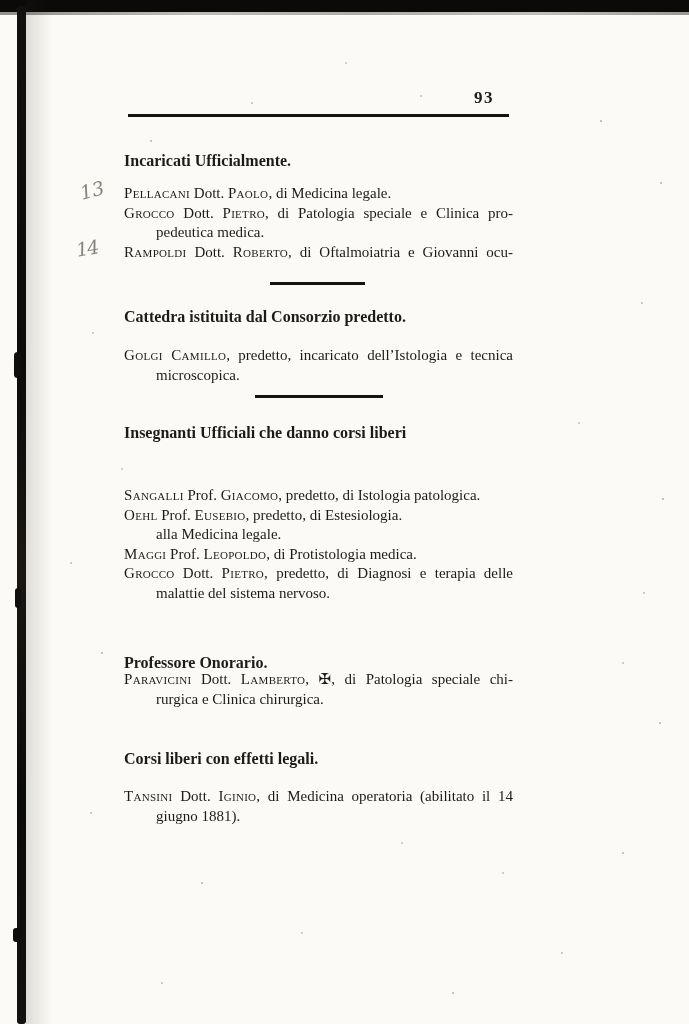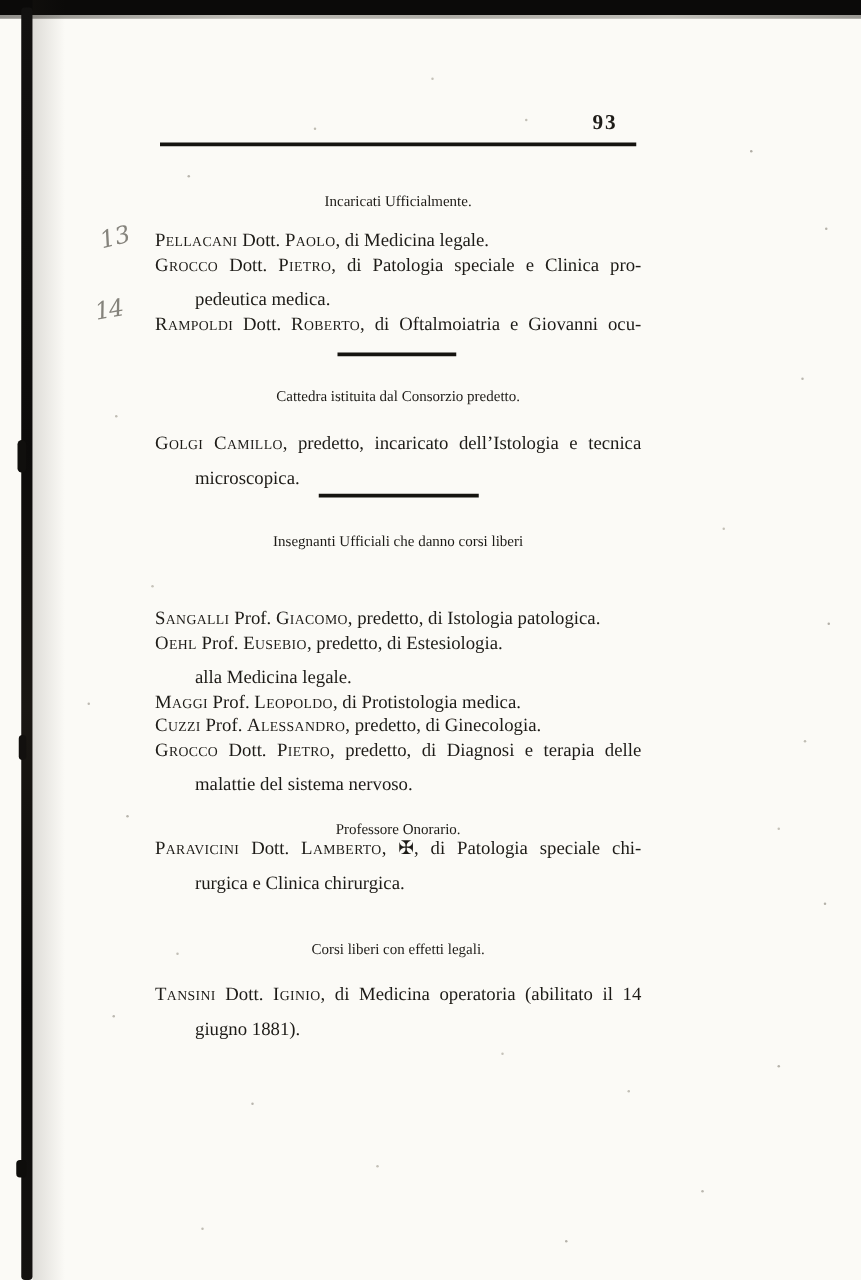--- a/index.html
+++ b/index.html
@@ -27,25 +27,25 @@
       641px 302px 0 0 #bab7af, 578px 422px 0 0 #c3c0b7, 662px 498px 0 0 #b2afa7,
       121px 468px 0 0 #c6c3ba, 70px 562px 0 0 #bcb9b1, 643px 592px 0 0 #c0bdb4,
       101px 652px 0 0 #b7b4ac, 622px 662px 0 0 #c4c1b8, 659px 722px 0 0 #b4b1a9,
       141px 762px 0 0 #c1beb5, 90px 812px 0 0 #bbb8b0, 401px 842px 0 0 #c5c2b9,
       201px 882px 0 0 #b8b5ad, 502px 872px 0 0 #c2bfb6, 622px 852px 0 0 #b6b3ab,
       301px 932px 0 0 #c3c0b7, 561px 952px 0 0 #bab7af, 161px 982px 0 0 #c0bdb4,
       452px 992px 0 0 #b5b2aa, 251px 102px 0 0 #bfbcb3;}
   
   .pageno{position:absolute;left:474px;top:88px;font-size:17px;font-weight:bold;letter-spacing:1.5px;}
   .headrule{position:absolute;left:128px;top:114px;width:381px;height:3px;background:#15130f;border:none;margin:0;}
-  .heading{position:absolute;left:124px;width:389px;text-align:center;font-weight:normal;
-    font-size:12px;line-height:26px;white-space:nowrap;}
+  .heading{position:absolute;left:124px;width:389px;font-weight:bold;
+    font-size:16px;line-height:26px;white-space:nowrap;}
   .lines{position:absolute;left:124px;width:389px;font-size:15px;line-height:19.5px;}
   .line{white-space:nowrap;}
-  .line.indent{padding-left:32px;margin-top:8px;}
+  .line.indent{padding-left:32px;}
   .line.just{text-align:justify;text-align-last:justify;}
   .seg-sc{font-variant:small-caps;letter-spacing:.3px;}
   .seg-i{}
   .divider{position:absolute;height:3px;background:#15130f;}
   
   .margin-note{position:absolute;font-style:italic;color:#85837c;font-size:19px;
     font-family:"DejaVu Serif",serif;}
   .note-0{left:80px;top:179px;transform:rotate(-14deg);}
   .note-1{left:76px;top:237px;transform:rotate(-10deg);letter-spacing:-1px;}
 </style>
@@ -89,21 +89,20 @@
       </div>
       <div class="divider" style="top: 395px; left: 255px; width: 128px;"></div>
       <div class="heading" style="top: 420px;">
         <div>Insegnanti Ufficiali che danno corsi liberi</div>
       </div>
       <div class="lines" style="top: 486px;">
         <div class="line"><span class="seg-sc">Sangalli</span><span class="seg-r"> Prof. </span><span class="seg-sc">Giacomo</span><span class="seg-r">, predetto, </span><span class="seg-i">di Istologia patologica.</span></div>
         <div class="line"><span class="seg-sc">Oehl</span><span class="seg-r"> Prof. </span><span class="seg-sc">Eusebio</span><span class="seg-r">, predetto, </span><span class="seg-i">di Estesiologia.</span></div>
         <div class="line indent"><span class="seg-i">alla Medicina legale.</span></div>
         <div class="line"><span class="seg-sc">Maggi</span><span class="seg-r"> Prof. </span><span class="seg-sc">Leopoldo</span><span class="seg-r">, </span><span class="seg-i">di Protistologia medica.</span></div>
-        <div class="line"><span class="seg-sc">Cuzzi</span><span class="seg-r"> Prof. </span><span class="seg-sc">Alessandro</span><span class="seg-r">, predetto, </span><span class="seg-i">di Ginecologia.</span></div>
         <div class="line just"><span class="seg-sc">Grocco</span><span class="seg-r"> Dott. </span><span class="seg-sc">Pietro</span><span class="seg-r">, predetto, </span><span class="seg-i">di Diagnosi e terapia delle</span></div>
         <div class="line indent"><span class="seg-i">malattie del sistema nervoso.</span></div>
       </div>
       <div class="heading" style="top: 650px;">
         <div>Professore Onorario.</div>
       </div>
       <div class="lines" style="top: 670px;">
         <div class="line just"><span class="seg-sc">Paravicini</span><span class="seg-r"> Dott. </span><span class="seg-sc">Lamberto</span><span class="seg-r">, ✠, </span><span class="seg-i">di Patologia speciale chi-</span></div>
         <div class="line indent"><span class="seg-i">rurgica e Clinica chirurgica.</span></div>
       </div>

